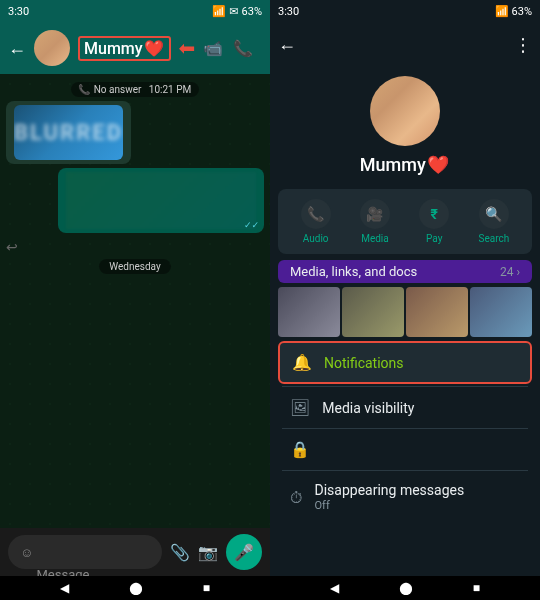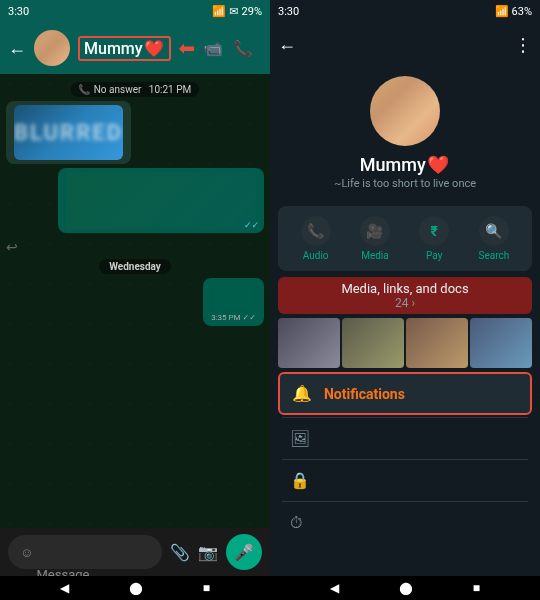--- a/index.html
+++ b/index.html
@@ -176,21 +176,20 @@
 
     .day-divider {
       text-align: center;
       font-size: 10px;
       color: #ccc;
       background: rgba(0,0,0,0.4);
       border-radius: 8px;
       padding: 2px 10px;
       align-self: center;
       z-index: 1;
-      font-weight: bold;
     }
 
     .msg-outgoing-2 {
       background: #005c4b;
       border-radius: 8px;
       padding: 4px 8px;
       align-self: flex-end;
       z-index: 1;
       max-width: 85%;
     }
@@ -353,25 +352,24 @@
       padding: 6px 12px 4px;
       font-size: 11px;
       color: #8696a0;
     }
 
     .media-links-row {
       display: flex;
       align-items: center;
       justify-content: space-between;
       padding: 4px 12px;
-      background: #7f1d1d;
+      background: #4c1d95;
       margin: 0 8px 2px;
       border-radius: 6px;
       cursor: pointer;
-      flex-direction: column;
     }
 
     .media-links-label {
       color: #e9edef;
       font-size: 13px;
     }
 
     .media-links-count {
       color: #8696a0;
       font-size: 12px;
@@ -407,23 +405,22 @@
       position: relative;
       border: 2px solid #e74c3c;
     }
 
     .notifications-row .bell-icon {
       color: #e9edef;
       font-size: 16px;
     }
 
     .notifications-label {
-      color: #f97316;
+      color: #84cc16;
       font-size: 14px;
-      font-weight: bold;
     }
 
     .red-arrow-right {
       color: #e74c3c;
       font-size: 20px;
       position: absolute;
       right: -26px;
       top: 50%;
       transform: translateY(-50%);
     }
@@ -487,21 +484,21 @@
 </head>
 <body>
 
 <div class="left-panel">
 
   <div class="status-bar-left">
     <span>3:30</span>
     <div class="icons">
       <span>📶</span>
       <span>✉</span>
-      <span>29%</span>
+      <span>63%</span>
     </div>
   </div>
 
   <div class="chat-header">
     <span class="back-btn">←</span>
     <div class="avatar-small"></div>
     <div class="contact-name red-box">
       <span>Mummy</span>
       <span class="heart-emoji">❤️</span>
     </div>
@@ -530,26 +527,20 @@
       <div class="msg-outgoing-blur"></div>
       <span class="outgoing-checkmark">✓✓</span>
     </div>
 
     <div class="reply-icon">↩</div>
 
     <div class="day-divider">
       <span>Wednesday</span>
     </div>
 
-    <div class="msg-outgoing-2">
-      <div style="display:flex; flex-direction:column; gap:1px;">
-        <div style="height:30px; background: #005c4b; filter:blur(1px); opacity:0.7; border-radius:4px;"></div>
-        <div class="msg-time">3:35 PM ✓✓</div>
-      </div>
-    </div>
   </div>
 
   <div class="chat-input-bar">
     <div class="chat-input-field">
       <span>☺</span>
       &nbsp;
       <span style="flex:1;margin-top:44px;">Message</span>
     </div>
     <span class="attach-icon">📎</span>
     <span class="attach-icon">📷</span>
@@ -576,21 +567,20 @@
     <span class="back-btn">←</span>
     <span class="more-btn">⋮</span>
   </div>
 
   <div class="profile-avatar-section">
     <div class="profile-avatar"></div>
     <div class="profile-name">
       <span>Mummy</span>
       <span class="heart-emoji">❤️</span>
     </div>
-    <div class="profile-info">~Life is too short to live once</div>
   </div>
 
   <div class="action-buttons">
     <div class="action-btn">
       <div class="icon-circle">📞</div>
       <span>Audio</span>
     </div>
     <div class="action-btn">
       <div class="icon-circle">🎥</div>
       <span>Media</span>
@@ -624,34 +614,41 @@
   <div class="notifications-row" style="position:relative; overflow:visible;">
     <span class="bell-icon">🔔</span>
     <span class="notifications-label">Notifications</span>
     <span class="red-arrow-right">⬅</span>
   </div>
 
   <div class="divider"></div>
 
   <div class="menu-row">
     <span class="row-icon">🖼</span>
+    <div class="menu-row-content">
+      <span class="row-label">Media visibility</span>
+    </div>
   </div>
 
   <div class="divider"></div>
 
   <div class="menu-row">
     <span class="row-icon">🔒</span>
     <div class="menu-row-content">
     </div>
   </div>
 
   <div class="divider"></div>
 
   <div class="menu-row">
     <span class="row-icon">⏱</span>
+    <div class="menu-row-content">
+      <span class="row-label">Disappearing messages</span>
+      <span class="row-sublabel">Off</span>
+    </div>
   </div>
 
   <div class="nav-bar-right">
     <span class="nav-btn">◀</span>
     <span class="nav-btn">⬤</span>
     <span class="nav-btn">■</span>
   </div>
 </div>
 
 </body></html>

